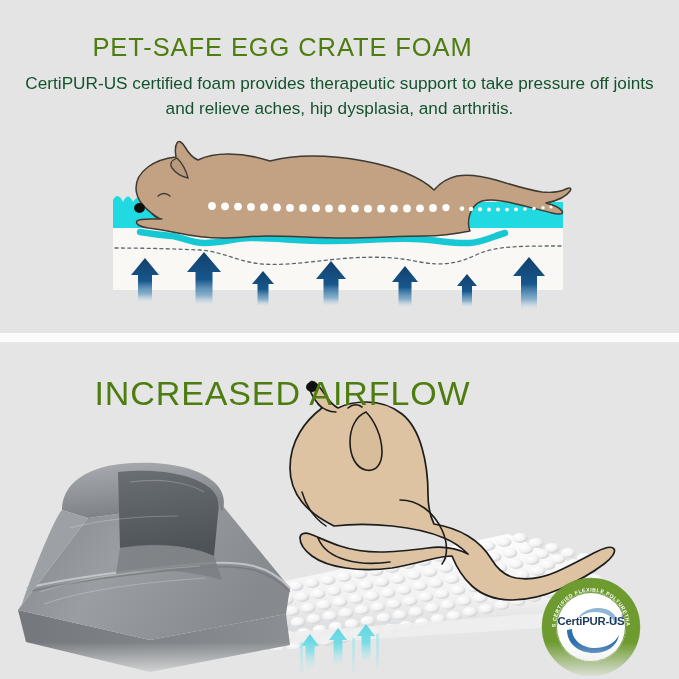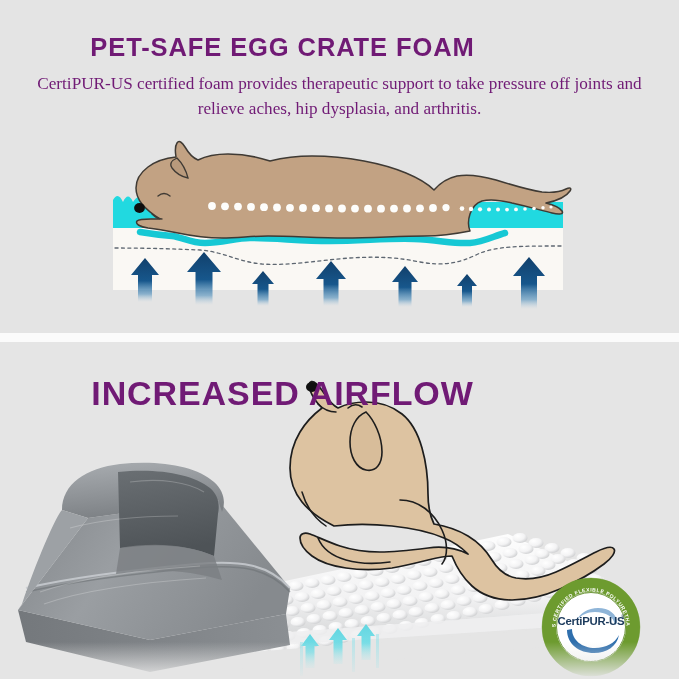--- a/index.html
+++ b/index.html
@@ -27,39 +27,38 @@
     left: 0; top: 0;
     width: 679px;
     height: 333px;
     background: #e4e4e4;
   }
   .headline {
     position: absolute;
     left: 0;
     width: 565px;
     text-align: center;
-    color: #701a75;
+    color: #4d7c0f;
     font-size: 25.5px;
-    font-weight: 700;
+    font-weight: 400;
     letter-spacing: 0.9px;
     white-space: nowrap;
   }
   #headline-top { top: 33px; }
   #headline-bottom { top: 374px; font-size: 34px; }
 
   .subline {
     position: absolute;
     left: 14px;
     width: 651px;
     text-align: center;
-    color: #701a75;
+    color: #14532d;
     font-size: 17.2px;
     line-height: 25px;
     font-weight: 400;
-    font-family: Liberation Serif, serif;
   }
   #subline-top { top: 71px; }
 
   #divider {
     position: absolute;
     left: 0;
     top: 333px;
     width: 679px;
     height: 9px;
     background: #fbfbfb;

